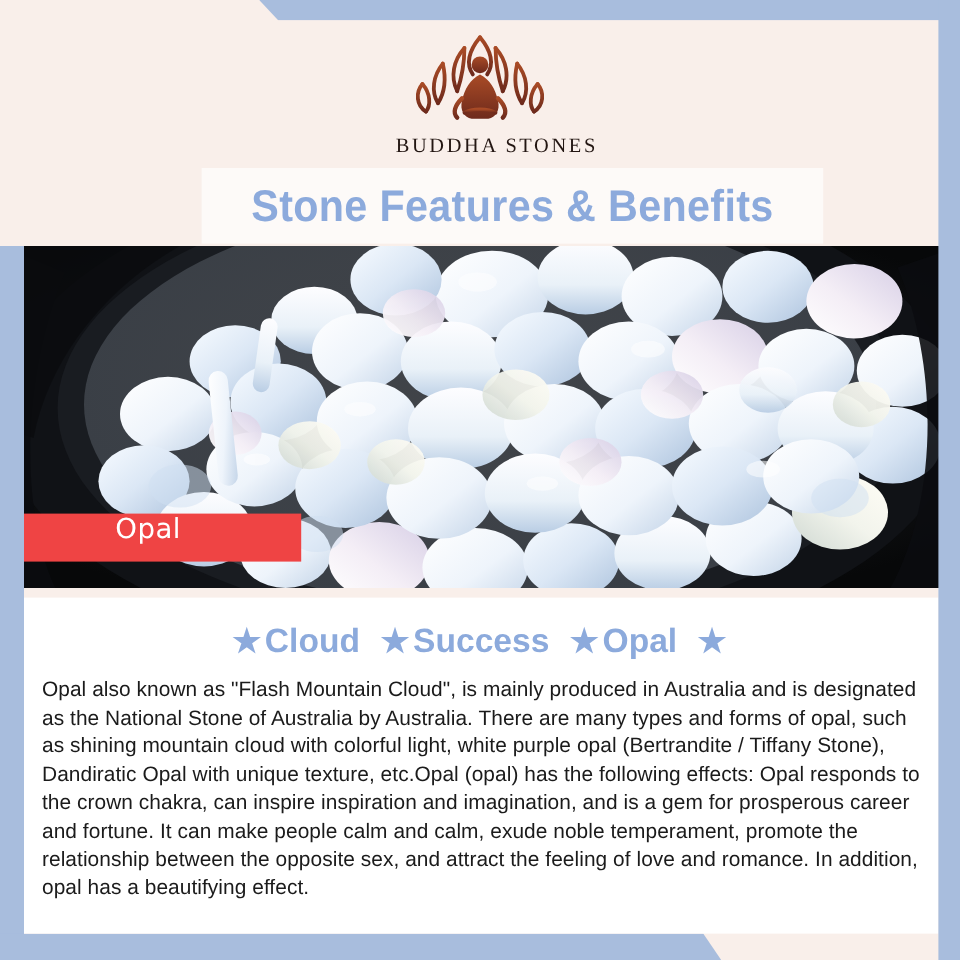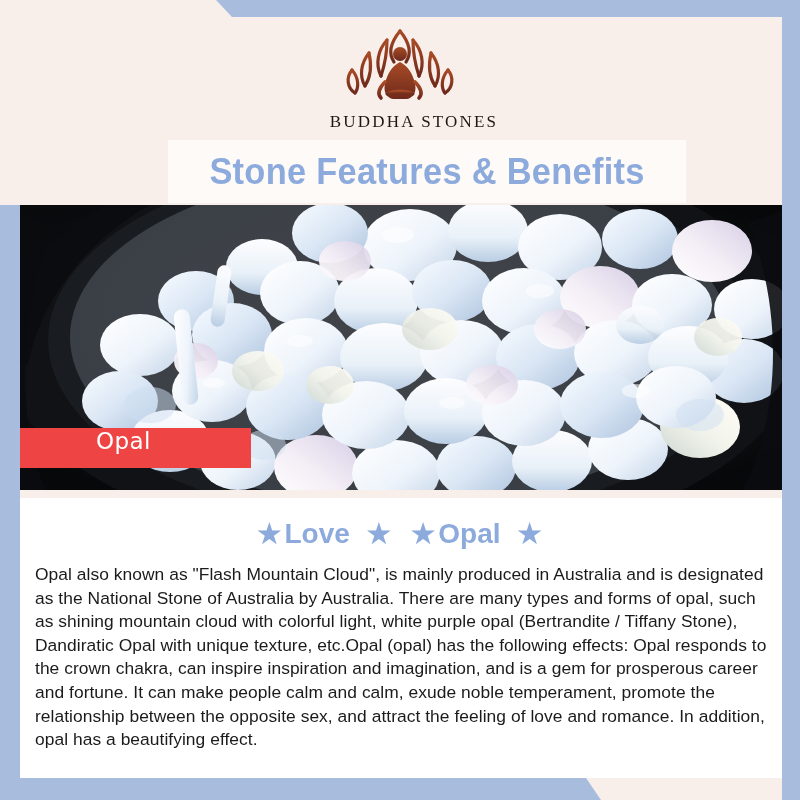--- a/index.html
+++ b/index.html
@@ -284,24 +284,25 @@
   <div class="stone-label">
     <span class="stone-label-text">Opal</span>
   </div>
 
   <div class="body-panel"></div>
   <div class="cream-strip"></div>
 
   <div class="keywords">
     <span class="kw kw-0">
       <span class="star">★</span>
-      <span>Love</span>
+      <span>Cloud</span>
     </span>
     <span class="kw kw-1">
       <span class="star">★</span>
+      <span>Success</span>
     </span>
     <span class="kw kw-2">
       <span class="star">★</span>
       <span>Opal</span>
     </span>
     <span class="kw kw-3">
       <span class="star">★</span>
     </span>
   </div>
 

